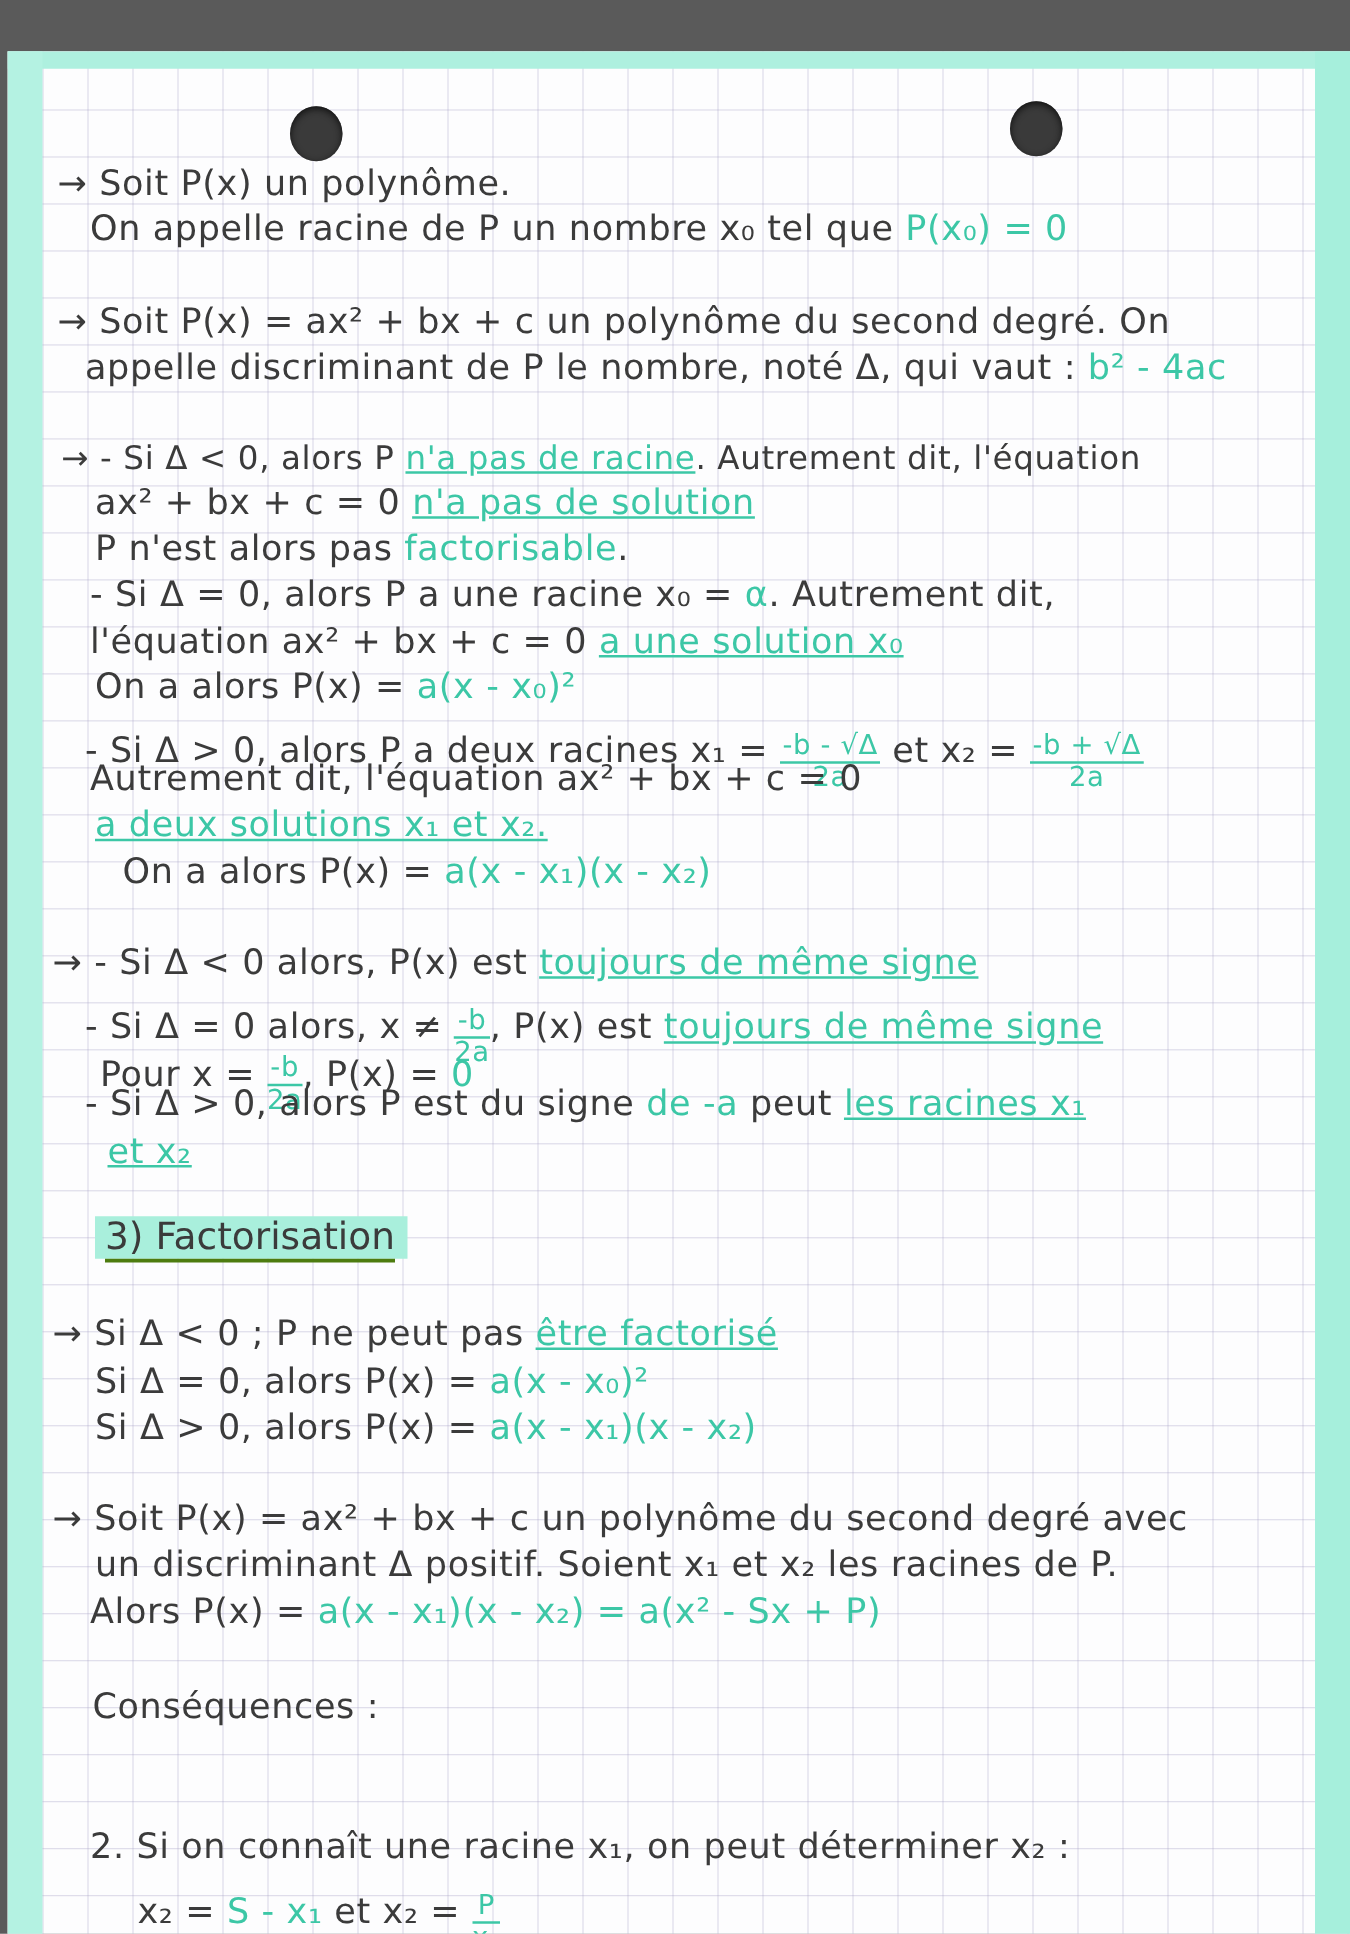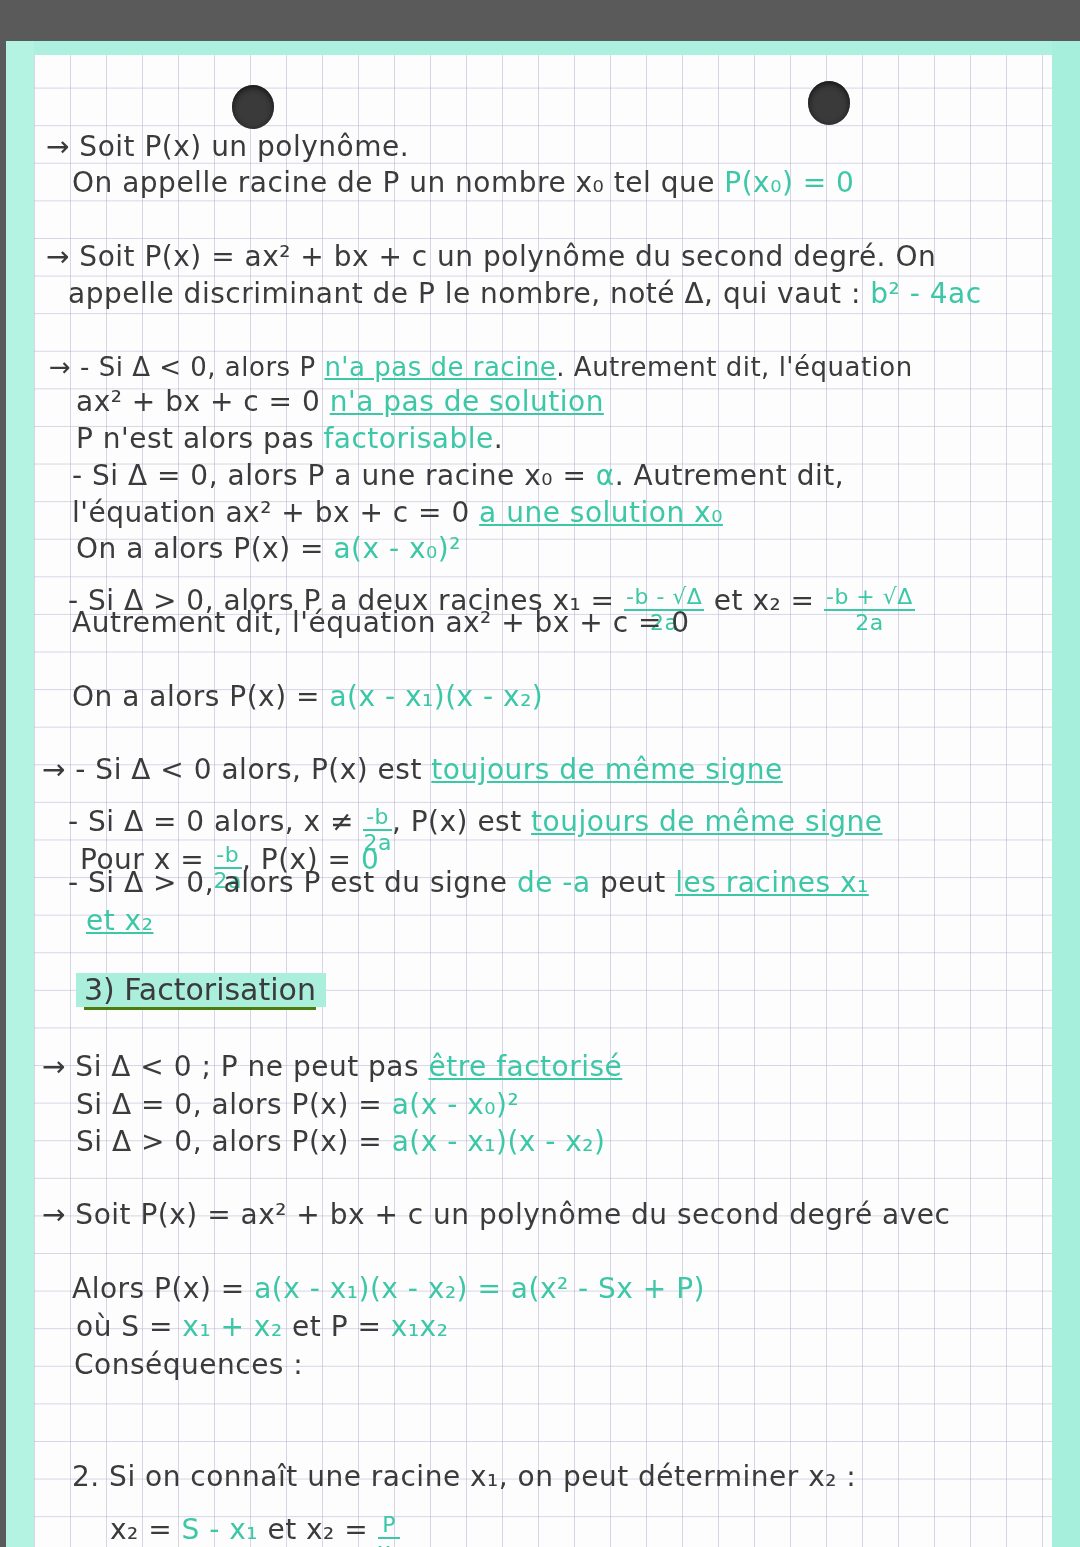--- a/index.html
+++ b/index.html
@@ -65,21 +65,22 @@
   <div class="line" style="left:66px;top:456px;">
     <span>l'équation ax² + bx + c = 0 </span><span class="t u">a une solution x₀</span>
   </div>
   <div class="line" style="left:70px;top:492px;">
     <span>On a alors P(x) = </span><span class="t">a(x - x₀)²</span>
   </div>
   <div class="line" style="left:62px;top:528px;">
     <span>- Si Δ &gt; 0, alors P a deux racines x₁ = </span><span class="frac" style="margin-top:16px;"><span class="num">-b - √Δ</span><span class="den">2a</span></span><span> et x₂ = </span><span class="frac" style="margin-top:16px;"><span class="num">-b + √Δ</span><span class="den">2a</span></span>
   </div>
   <div class="line" style="left:66px;top:566px;">Autrement dit, l'équation ax² + bx + c = 0</div>
-  <div class="line" style="left:66px;top:640px;">
+  <div class="line t u" style="left:70px;top:603px;">a deux solutions x₁ et x₂.</div>
+  <div class="line" style="left:66px;top:640px;padding-left:26px;">
     <span>On a alors P(x) = </span><span class="t">a(x - x₁)(x - x₂)</span>
   </div>
 
   <div class="line" style="left:36px;top:713px;">
     <span>→ - Si Δ &lt; 0 alors, P(x) est </span><span class="t u">toujours de même signe</span>
   </div>
   <div class="line" style="left:62px;top:750px;">
     <span>- Si Δ = 0 alors, x ≠ </span><span class="frac" style="margin-top:14px;"><span class="num">-b</span><span class="den">2a</span></span><span>, P(x) est </span><span class="t u">toujours de même signe</span>
   </div>
   <div class="line" style="left:74px;top:788px;">
@@ -98,24 +99,22 @@
     <span>→ Si Δ &lt; 0 ; P ne peut pas </span><span class="t u">être factorisé</span>
   </div>
   <div class="line" style="left:70px;top:1048px;">
     <span>Si Δ = 0, alors P(x) = </span><span class="t">a(x - x₀)²</span>
   </div>
   <div class="line" style="left:70px;top:1085px;">
     <span>Si Δ &gt; 0, alors P(x) = </span><span class="t">a(x - x₁)(x - x₂)</span>
   </div>
 
   <div class="line" style="left:36px;top:1158px;">→ Soit P(x) = ax² + bx + c un polynôme du second degré avec</div>
+  <div class="line" style="left:70px;top:1195px;">un discriminant Δ positif. Soient x₁ et x₂ les racines de P.</div>
   <div class="line" style="left:66px;top:1232px;">
     <span>Alors P(x) = </span><span class="t">a(x - x₁)(x - x₂) = a(x² - Sx + P)</span>
-  </div>
-  <div class="line" style="left:70px;top:1270px;">
-    <span>où S = </span><span class="t">x₁ + x₂</span><span> et P = </span><span class="t">x₁x₂</span>
   </div>
   <div class="line" style="left:68px;top:1308px;">Conséquences :</div>
   <div class="line" style="left:66px;top:1420px;">2. Si on connaît une racine x₁, on peut déterminer x₂ :</div>
   <div class="line" style="left:104px;top:1458px;">
     <span>x₂ = </span><span class="t">S - x₁</span><span> et x₂ = </span><span class="frac" style="margin-top:14px;"><span class="num">P</span><span class="den">x₁</span></span>
   </div>
 </div>
 
 </body></html>

